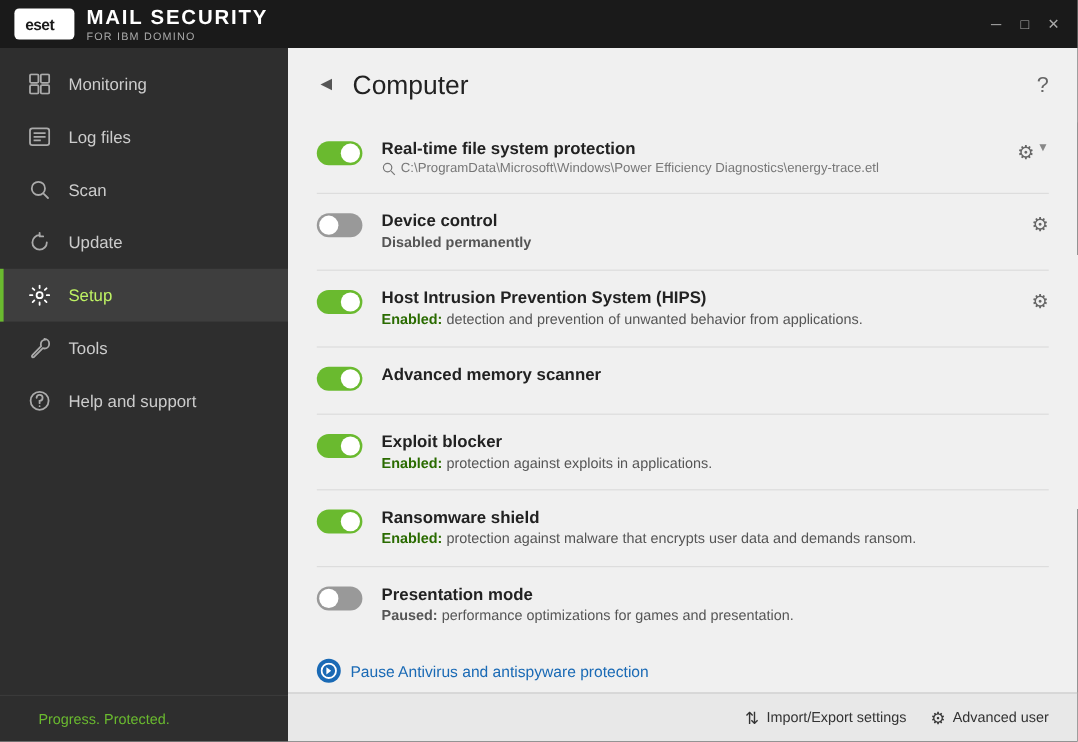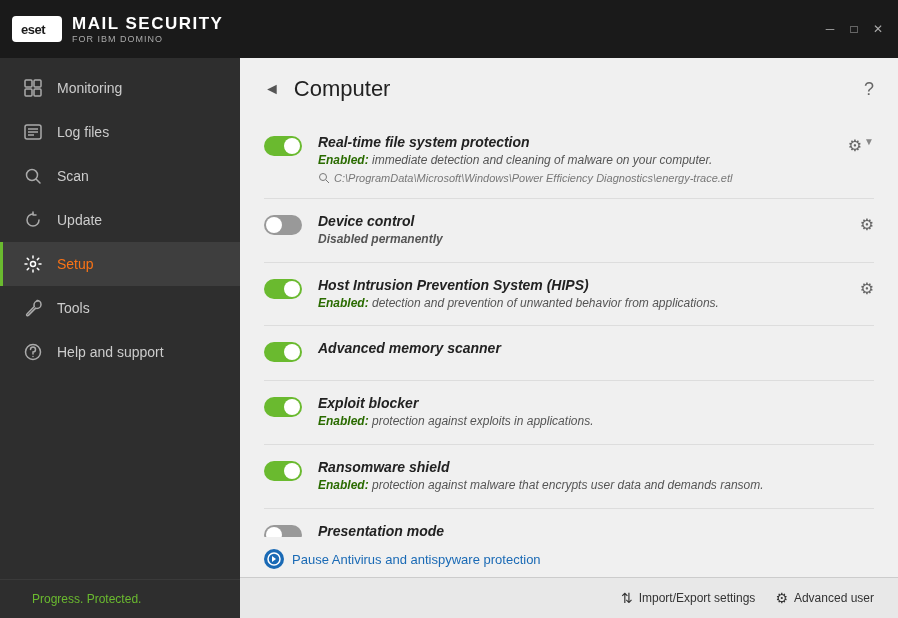--- a/index.html
+++ b/index.html
@@ -1,20 +1,20 @@
 <!DOCTYPE html>
 <html><head>
   <meta charset="utf-8">
   <style>
     * { margin: 0; padding: 0; box-sizing: border-box; }
     body { width: 898px; height: 618px; font-family: 'Segoe UI', Arial, sans-serif; display: flex; flex-direction: column; background: #2d2d2d; overflow: hidden; }
 
     
     .title-bar {
-      height: 58px;
+      height: 40px;
       background: #1a1a1a;
       display: flex;
       align-items: center;
       padding: 0 12px;
       flex-shrink: 0;
     }
     .title-bar-logo {
       display: flex;
       align-items: center;
       gap: 10px;
@@ -86,21 +86,21 @@
       display: flex;
       align-items: center;
       padding: 12px 20px;
       color: #ccc;
       font-size: 14px;
       cursor: pointer;
       gap: 14px;
       border-left: 3px solid transparent;
     }
     .sidebar-item.active {
-      color: #f97316;
+      color: #bef264;
       background: rgba(255,255,255,0.08);
       border-left: 3px solid #6aba2f;
     }
     .sidebar-icon {
       width: 20px;
       height: 20px;
       display: flex;
       align-items: center;
       justify-content: center;
       color: #aaa;
@@ -184,21 +184,21 @@
       width: 16px;
       height: 16px;
       background: white;
       border-radius: 50%;
       top: 2px;
       transition: left 0.2s;
     }
     .toggle.on::after { left: 20px; }
     .toggle.off::after { left: 2px; }
     .toggle.paused::after { left: 2px; }
-    .feature-content { flex: 1; font-style: italic; }
+    .feature-content { flex: 1; }
     .feature-name {
       font-size: 14px;
       font-weight: 600;
       color: #222;
       margin-bottom: 2px;
     }
     .feature-desc {
       font-size: 12px;
       color: #555;
       line-height: 1.4;
@@ -383,21 +383,20 @@
       <span class="back-arrow">◄</span>
       <span class="content-title">Computer</span>
       <span class="help-icon">?</span>
     </div>
 
     <div class="items-list" id="features-list">
         <div class="feature-item">
           <div class="toggle-wrap"><div class="toggle on"></div></div>
           <div class="feature-content">
             <div class="feature-name">Real-time file system protection</div>
-            <div class="feature-desc"><span class="status-enabled">Enabled:</span> immediate detection and cleaning of malware on your computer.</div>
             <div class="feature-path"><svg width="12" height="12" viewBox="0 0 12 12">
                 <circle cx="5" cy="5" r="3.5" stroke="#777" stroke-width="1" fill="none"></circle>
                 <line x1="8" y1="8" x2="11" y2="11" stroke="#777" stroke-width="1"></line>
               </svg> C:\ProgramData\Microsoft\Windows\Power Efficiency Diagnostics\energy-trace.etl</div>
           </div>
           <div class="feature-gear">
             <span>⚙</span>
             <span class="gear-expand">▼</span>
           </div>
         </div>

